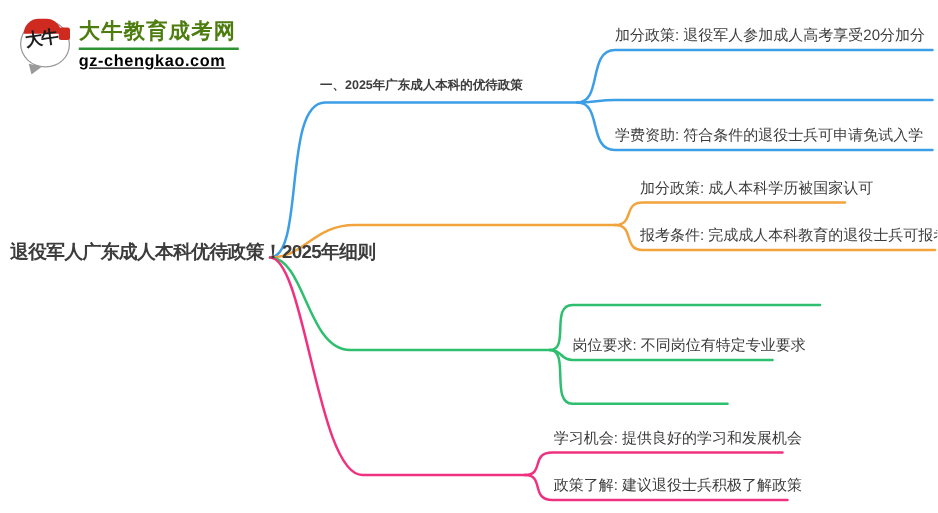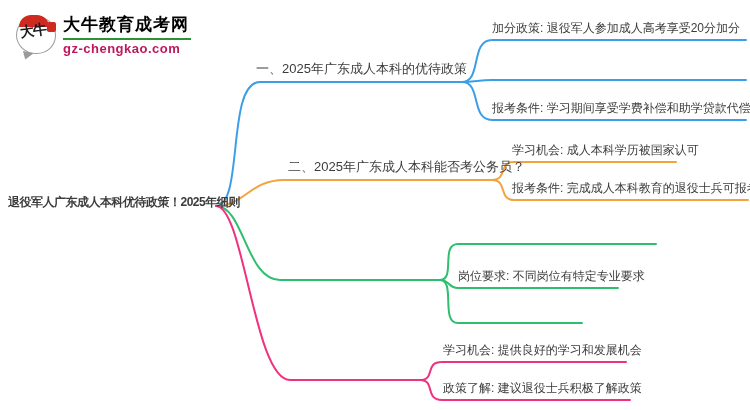--- a/index.html
+++ b/index.html
@@ -11,22 +11,22 @@
     font-family:"Liberation Sans","DejaVu Sans",sans-serif;
   }
   .wires{position:absolute;left:0;top:0;width:750px;height:410px;}
   .wires path{fill:none;stroke-width:2;stroke-linecap:round;}
   .node-label{
     position:absolute;
     white-space:nowrap;
     color:#3c3c3c;
     line-height:18px;
   }
-  .root-label{font-size:12px;font-weight:700;letter-spacing:-0.5px;}
-  .branch-label{font-size:13px;font-weight:400;}
+  .root-label{font-size:15px;font-weight:700;letter-spacing:-0.5px;}
+  .branch-label{font-size:10px;font-weight:700;}
   .child-label{font-size:12px;font-weight:400;}
   
   .logo{position:absolute;left:16px;top:13px;display:flex;align-items:center;}
   .logo-bubble{
     position:relative;width:40px;height:38px;margin-right:7px;
     background:#ffffff;border:1.5px solid #9a9a9a;border-radius:50% 50% 48% 50%;
     box-sizing:border-box;
   }
   .logo-bubble .hat{
     position:absolute;left:2px;top:-2px;width:30px;height:12px;
@@ -78,35 +78,34 @@
   </svg>
 
   <div class="logo">
     <div class="logo-bubble">
       <div class="hat" style="background:#cf2a20;"></div>
       <div class="seal" style="background:#cf2a20;"></div>
       <div class="chars">大牛</div>
       <div class="tail"></div>
     </div>
     <div class="logo-text">
-      <div class="logo-title" style="color:#000000;font-family:Liberation Mono, monospace;">大牛教育成考网</div>
+      <div class="logo-title" style="color:#4d7c0f;font-family:Liberation Mono, monospace;">大牛教育成考网</div>
       <div class="logo-rule" style="background:#2e9133;"></div>
-      <div class="logo-domain" style="color:#be185d;">gz-chengkao.com</div>
+      <div class="logo-domain" style="color:#000000;text-decoration:underline;">gz-chengkao.com</div>
     </div>
   </div>
 
   <div class="node-label root-label" style="left:8px;top:193px;">退役军人广东成人本科优待政策！2025年细则</div>
 
   <div class="node-label branch-label" style="left:256px;top:60px;">一、2025年广东成人本科的优待政策</div>
-  <div class="node-label branch-label" style="left:288px;top:158px;">二、2025年广东成人本科能否考公务员？</div>
 
   <div class="node-label child-label" style="left:492px;top:19px;">加分政策: 退役军人参加成人高考享受20分加分</div>
-  <div class="node-label child-label" style="left:492px;top:99px;">报考条件: 学习期间享受学费补偿和助学贷款代偿</div>
+  <div class="node-label child-label" style="left:492px;top:99px;">学费资助: 符合条件的退役士兵可申请免试入学</div>
 
-  <div class="node-label child-label" style="left:512px;top:141px;">学习机会: 成人本科学历被国家认可</div>
+  <div class="node-label child-label" style="left:512px;top:141px;">加分政策: 成人本科学历被国家认可</div>
   <div class="node-label child-label" style="left:512px;top:179px;">报考条件: 完成成人本科教育的退役士兵可报考公务员</div>
 
   <div class="node-label child-label" style="left:458px;top:267px;text-align:right;">岗位要求: 不同岗位有特定专业要求</div>
 
   <div class="node-label child-label" style="left:443px;top:341px;">学习机会: 提供良好的学习和发展机会</div>
   <div class="node-label child-label" style="left:443px;top:379px;text-align:right;">政策了解: 建议退役士兵积极了解政策</div>
 
 </div>
 
 </body></html>

